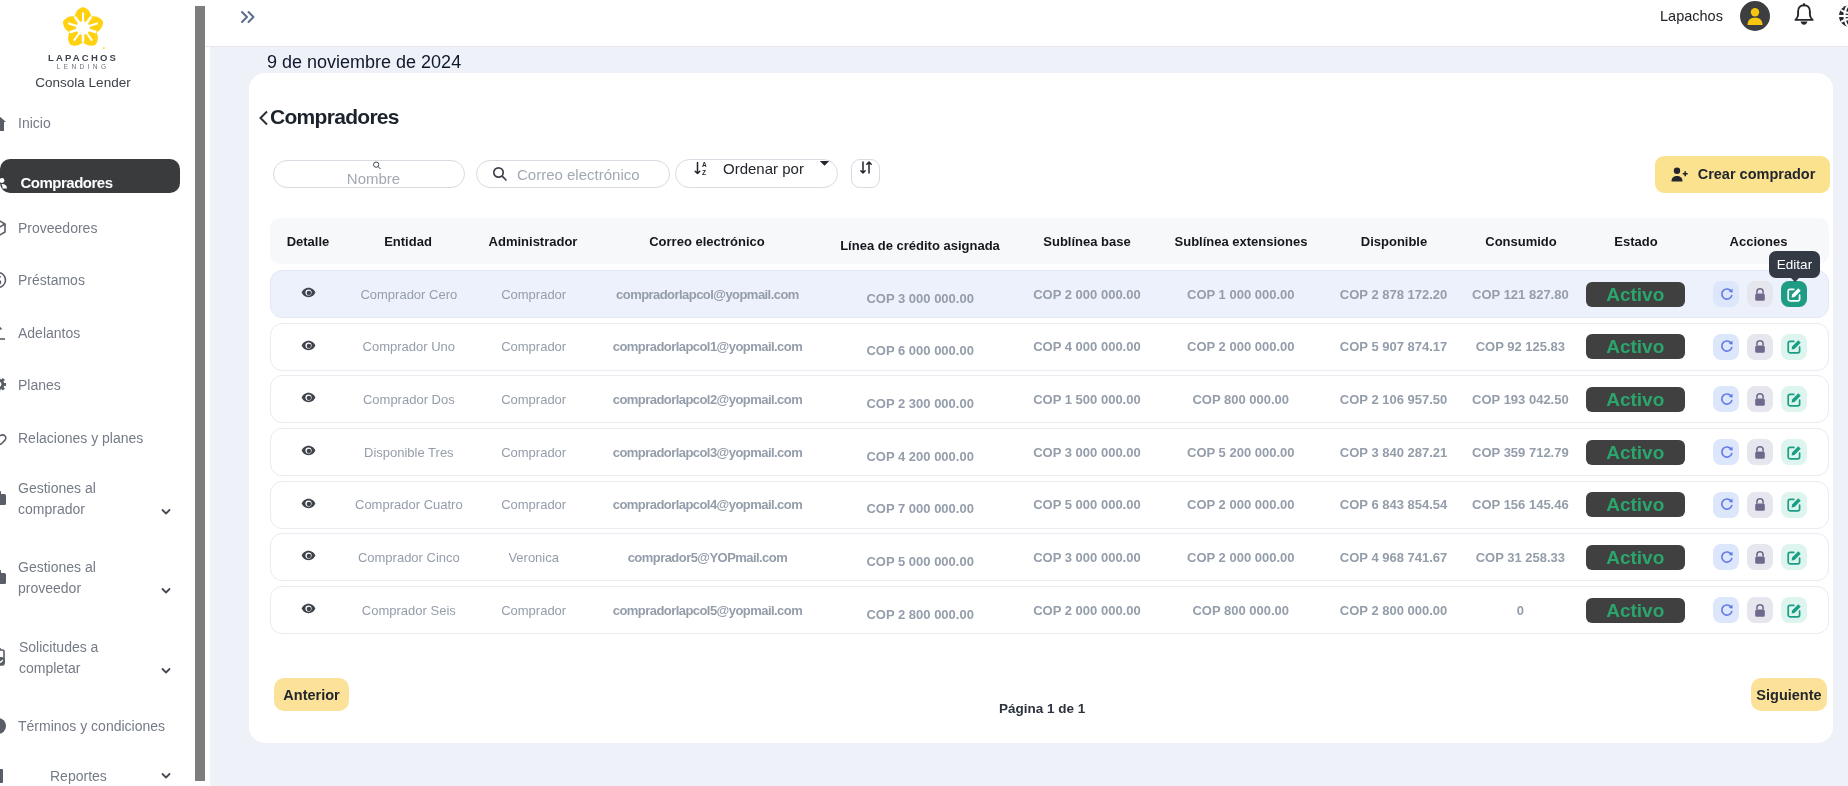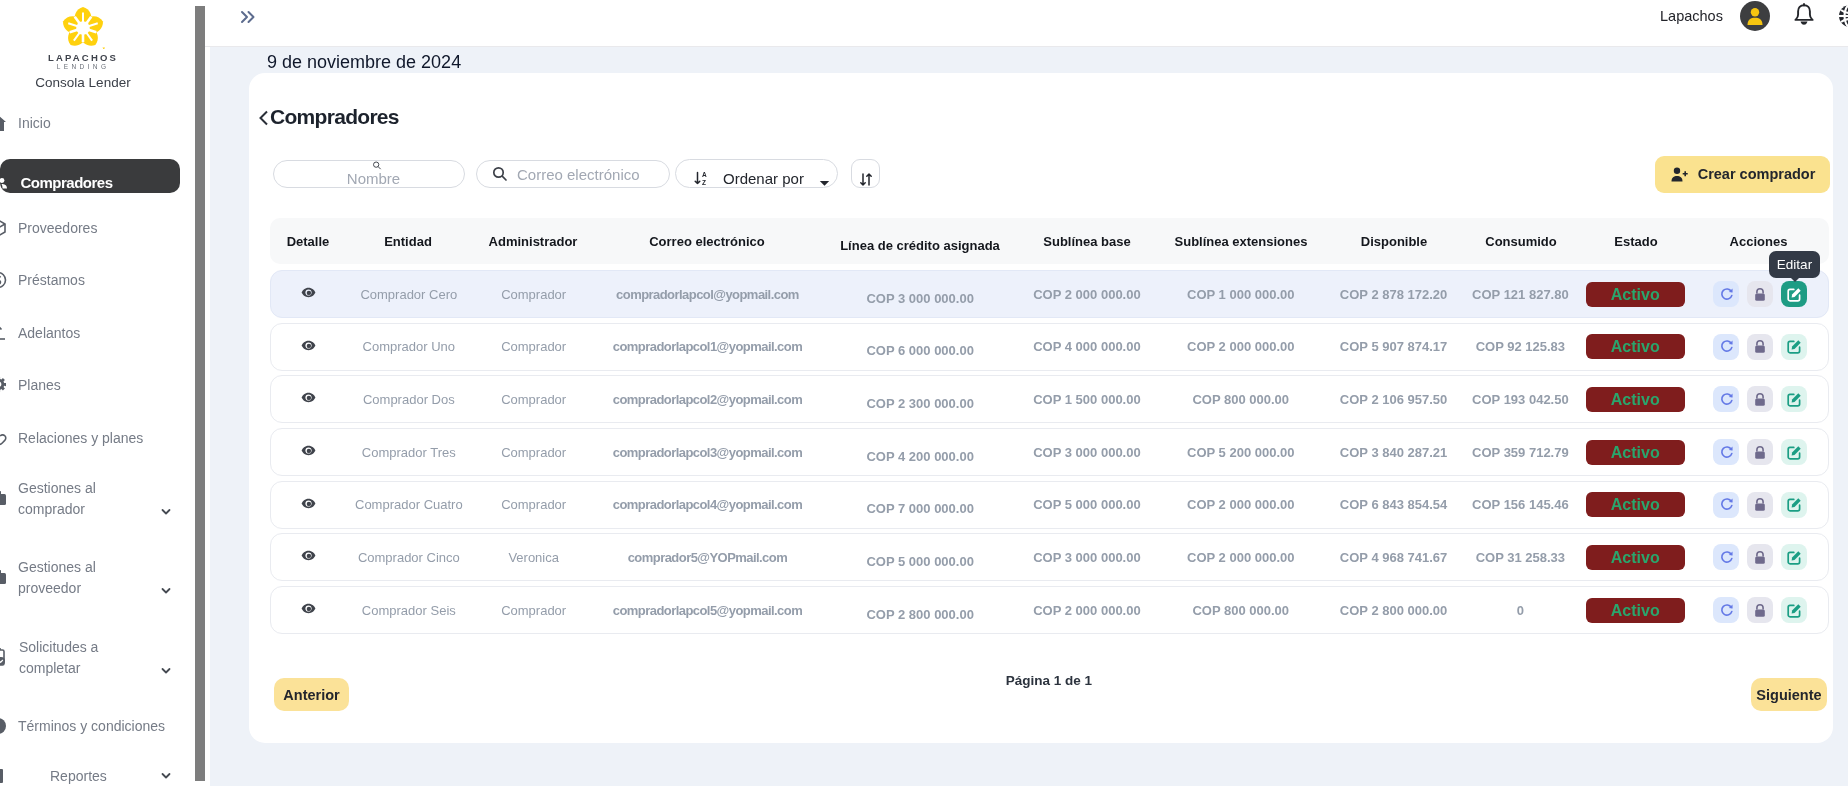--- a/index.html
+++ b/index.html
@@ -27,35 +27,35 @@
 .datetxt { position:absolute; left:62px; top:8px; font-size:18px; color:#0f172a;margin-top:44px; }
 .lapachostxt { position:absolute; left:1455px; top:8px; font-size:14.5px; color:#23242a; }
 .avatar { position:absolute; left:1535px; top:1px; width:30px; height:30px; border-radius:50%; background:#3d3e40; }
 .bellwrap { position:absolute; left:1587px; top:1px; }
 .globewrap { position:absolute; left:1632px; top:3px; }
 
 
 .title { position:absolute; left:21px; top:32px; font-size:21px; font-weight:bold; color:#1c222c; letter-spacing:-0.7px; }
 .backchev { position:absolute; left:9px; top:37px; }
 .inputpill { position:absolute; height:28px; border:1px solid #d8dbe1; border-radius:999px; color:#a2a8b3; font-size:15px; display:flex; align-items:center; }
-.btn-sort { position:absolute; height:29px; border:1px solid #d8dbe1; border-radius:999px; color:#23262d; font-size:15px; display:flex; align-items:flex-end; }
+.btn-sort { position:absolute; height:29px; border:1px solid #d8dbe1; border-radius:999px; color:#23262d; font-size:15px; display:flex; align-items:flex-start; }
 
 .createbtn { position:absolute; left:1406px; top:82.5px; width:175px; height:37px; background:#fae28f; border-radius:9px; display:flex; align-items:center; justify-content:center; font-size:14.5px; font-weight:bold; color:#23262d; }
 
 
 #tbl { position:absolute; left:21px; top:145px; width:1559px; }
 .thead { display:flex; height:46px; background:#f7f8f9; border-radius:10px; align-items:center; font-size:13px; font-weight:bold; color:#14171d; margin-bottom:6px; }
 .trow { display:flex; height:48px; background:#fff; border:1px solid #e9ebf0; border-radius:12px; align-items:center; font-size:13px; color:#949daa; margin-bottom:4.7px; position:relative; }
 .trow.hl { background:#edf1fb; border-color:#e2e8f6; }
 .c { text-align:center; }
 .c0{width:76px;} .c1{width:124px;} .c2{width:126px;} .c3{width:222px;} .c4{width:204px;margin-top:8px;}
 .c5{width:130px;} .c6{width:178px;} .c7{width:128px;} .c8{width:126px;} .c9{width:104px;} .c10{width:141px;}
 .bold { font-weight:bold; }
 .c3.bold { font-size:13px; letter-spacing:-0.55px; }
-.statuspill { display:inline-block; width:99px; height:25px; line-height:25px; background:#7f1d1d; border-radius:6px; color:#2aa56c; font-weight:bold; font-size:16px; }
+.statuspill { display:inline-block; width:99px; height:25px; line-height:25px; background:#404040; border-radius:6px; color:#2aa56c; font-weight:bold; font-size:19px; }
 .actions { display:flex; justify-content:flex-end; gap:8px; padding-right:21px; }
 .abtn { width:26px; height:26px; border-radius:8px; display:flex; align-items:center; justify-content:center; }
 .abtn.r { background:#dce7fc; }
 .abtn.l { background:#e6e6ee; }
 .abtn.e { background:#def4ee; }
 .abtn.e.on { background:#1e9c84; }
 
 
 .pgbtn { position:absolute; background:#fbe298; border-radius:10px; font-size:14.5px; font-weight:bold; color:#23262d; display:flex; align-items:center; justify-content:center; }
 .pginfo { position:absolute; font-size:13.5px; font-weight:bold; color:#2c333e; }
@@ -244,21 +244,21 @@
                   </svg>
                 </span>
               </div>
           </div>
           <div class="trow ">
             <div class="c c0"><svg width="15" height="13" viewBox="0 0 15 13">
                   <path d="M7.5 1.8 C4 1.8 1.5 4.4 0.6 6.5 C1.5 8.6 4 11.2 7.5 11.2 C11 11.2 13.5 8.6 14.4 6.5 C13.5 4.4 11 1.8 7.5 1.8 Z" fill="#3f434b"></path>
                   <circle cx="7.5" cy="6.5" r="3.1" fill="#ffffff"></circle>
                   <circle cx="7.9" cy="6.9" r="2.2" fill="#3f434b"></circle>
                 </svg></div>
-            <div class="c c1">Comprador Tres</div>
+            <div class="c c1">Disponible Tres</div>
             <div class="c c2">Comprador</div>
             <div class="c c3 bold">compradorlapcol3@yopmail.com</div>
             <div class="c c4 bold">COP 4 200 000.00</div>
             <div class="c c5 bold">COP 3 000 000.00</div>
             <div class="c c6 bold">COP 5 200 000.00</div>
             <div class="c c7 bold">COP 3 840 287.21</div>
             <div class="c c8 bold">COP 359 712.79</div>
             <div class="c c9"><span class="statuspill">Activo</span></div>
             <div class="c c10 actions">
                 <span class="abtn r">
@@ -385,21 +385,21 @@
                   <svg width="15" height="15" viewBox="0 0 15 15">
                     <path d="M12.6 8.2 L12.6 12 A1.8 1.8 0 0 1 10.8 13.8 L3 13.8 A1.8 1.8 0 0 1 1.2 12 L1.2 4.2 A1.8 1.8 0 0 1 3 2.4 L6.8 2.4" fill="none" stroke="#1b9e84" stroke-width="1.7" stroke-linecap="round"></path>
                     <path d="M11.3 1.3 L13.7 3.7 L7.5 9.9 L4.6 10.4 L5.1 7.5 Z" fill="#1b9e84"></path>
                   </svg>
                 </span>
               </div>
           </div>
         </div>
 
         <div class="pgbtn" style="left:25px;top:605px;width:75px;height:33px;">Anterior</div>
-        <div class="pginfo" style="left:750px;top:600px;width:100px;text-align:center;">Página 1 de 1</div>
+        <div class="pginfo" style="left:750px;top:628px;width:100px;">Página 1 de 1</div>
         <div class="pgbtn" style="left:1502px;top:605px;width:76px;height:33px;">Siguiente</div>
 
         <div id="tooltip">Editar</div>
       </div>
     </div>
     <div id="topbar">
       <svg width="18" height="18" viewBox="0 0 18 18" style="position:absolute;left:34px;top:8px;">
           <g fill="none" stroke="#5d6c8e" stroke-width="2" stroke-linecap="round" stroke-linejoin="round">
             <path d="M3 4 L8 9 L3 14"></path>
             <path d="M9.5 4 L14.5 9 L9.5 14"></path>

